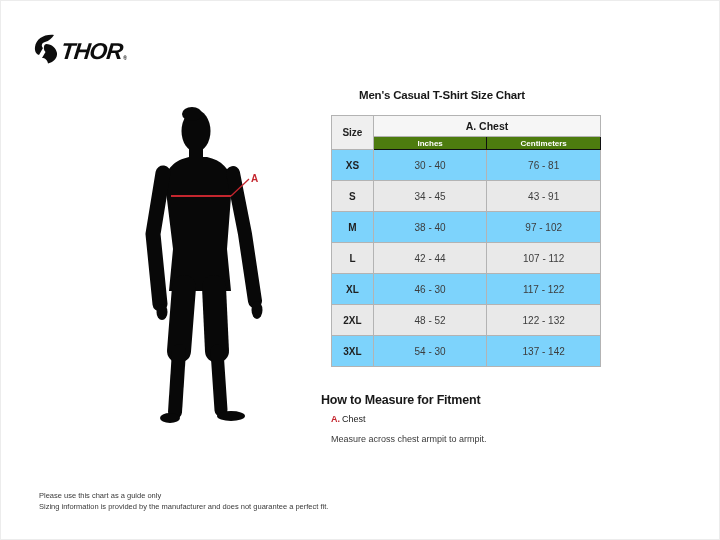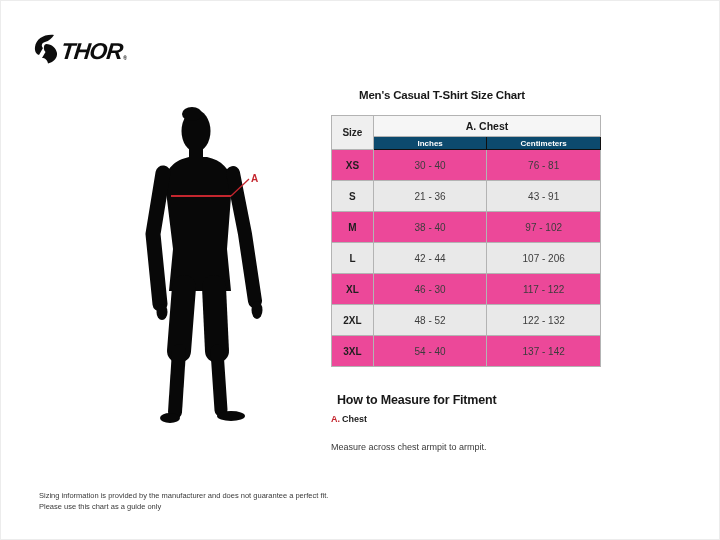--- a/index.html
+++ b/index.html
@@ -27,34 +27,34 @@
   
   .chart-title { position:absolute; left:330px; top:88px; font-size:11.5px; font-weight:bold; letter-spacing:-0.2px; color:#181818;padding-left:28px; }
   table.size-table {
     position:absolute; left:330px; top:114px; width:270px;
     border-collapse:collapse; border:1px solid #979797;
     font-size:10px;
   }
   .size-table th, .size-table td { border:1px solid #b3b3b3; text-align:center; vertical-align:middle; }
   .size-table th.size-head { width:42px; background:#efefef; font-size:10px; color:#222; }
   .size-table th.group-head { height:21px; background:#f6f6f6; font-size:10.5px; color:#1a1a1a; }
-  .size-table th.sub-head { height:13px; background:#0c4a6e; color:#ffffff; font-size:8px; font-weight:bold; border-color:#101010; }
-  .size-table td { height:31px; font-size:10px; color:#3c3c3c; background:#ec4899; }
+  .size-table th.sub-head { height:13px; background:#4d7c0f; color:#ffffff; font-size:8px; font-weight:bold; border-color:#101010; }
+  .size-table td { height:31px; font-size:10px; color:#3c3c3c; background:#7dd3fc; }
   .size-table td.size-cell { font-weight:bold; color:#1f1f1f; }
   .size-table tr.alt td { background:#e9e9e9; }
   .size-table col.c-size { width:42px; }
   .size-table col.c-in { width:114px; }
   .size-table col.c-cm { width:114px; }
 
   
-  .measure-title { position:absolute; left:336px; top:392px; font-size:12.5px; font-weight:bold; letter-spacing:-0.2px; color:#181818; }
+  .measure-title { position:absolute; left:320px; top:392px; font-size:12.5px; font-weight:bold; letter-spacing:-0.2px; color:#181818; }
   .measure-item { position:absolute; left:330px; top:413px; font-size:9px; }
   .measure-key { color:#c4262e; font-weight:bold; }
-  .measure-label { color:#1a1a1a; font-weight:bold; margin-left:2px; }
-  .measure-desc { margin-top:18px; font-size:9px; font-weight:normal; color:#3a3a3a; }
+  .measure-label { color:#1a1a1a; font-weight:normal; margin-left:2px; }
+  .measure-desc { margin-top:10px; font-size:9px; font-weight:normal; color:#3a3a3a; }
 
   
   .footer { position:absolute; left:38px; top:489px; font-size:7.5px; color:#3a3a3a; line-height:1.5; }
 </style>
 </head>
 <body>
 
 <div class="page">
 
   <div class="logo">
@@ -114,55 +114,55 @@
       </tr>
     </thead>
     <tbody>
       <tr>
         <td class="size-cell">XS</td>
         <td>30 - 40</td>
         <td>76 - 81</td>
       </tr>
       <tr class="alt">
         <td class="size-cell">S</td>
-        <td>21 - 36</td>
+        <td>34 - 45</td>
         <td>43 - 91</td>
       </tr>
       <tr>
         <td class="size-cell">M</td>
         <td>38 - 40</td>
         <td>97 - 102</td>
       </tr>
       <tr class="alt">
         <td class="size-cell">L</td>
         <td>42 - 44</td>
-        <td>107 - 206</td>
+        <td>107 - 112</td>
       </tr>
       <tr>
         <td class="size-cell">XL</td>
         <td>46 - 30</td>
         <td>117 - 122</td>
       </tr>
       <tr class="alt">
         <td class="size-cell">2XL</td>
         <td>48 - 52</td>
         <td>122 - 132</td>
       </tr>
       <tr>
         <td class="size-cell">3XL</td>
-        <td>54 - 40</td>
+        <td>54 - 30</td>
         <td>137 - 142</td>
       </tr>
     </tbody>
   </table>
 
   <h2 class="measure-title">How to Measure for Fitment</h2>
   <div class="measure-item">
     <span class="measure-key">A.</span><span class="measure-label">Chest</span>
     <div class="measure-desc">Measure across chest armpit to armpit.</div>
   </div>
 
   <div class="footer">
+    <div>Please use this chart as a guide only</div>
     <div>Sizing information is provided by the manufacturer and does not guarantee a perfect fit.</div>
-    <div>Please use this chart as a guide only</div>
   </div>
 
 </div>
 
 </body></html>

